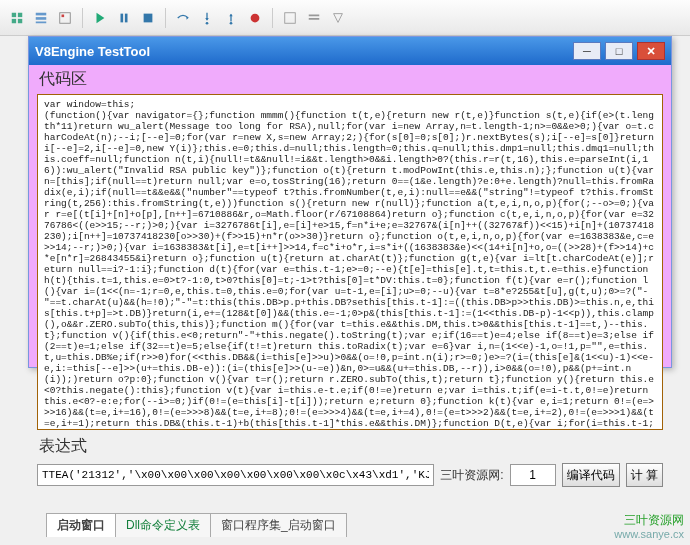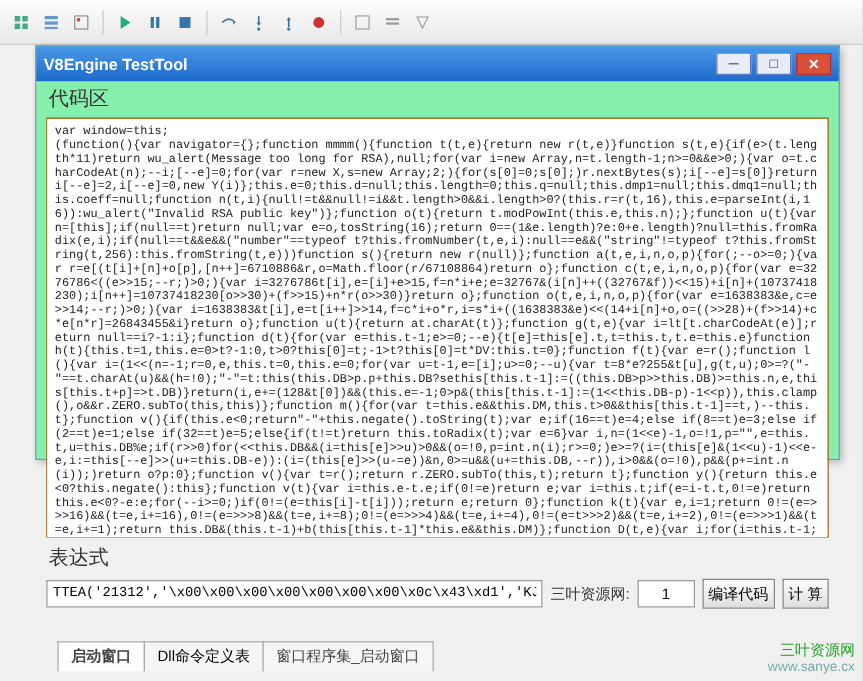--- a/index.html
+++ b/index.html
@@ -1,36 +1,36 @@
 <!DOCTYPE html>
 <html><head>
 <meta charset="utf-8">
 <style>
   * { box-sizing: border-box; margin: 0; padding: 0; }
   body { font-family: "Microsoft YaHei", "SimSun", sans-serif; font-size: 12px; background: #f0f0f0; width: 690px; height: 545px; overflow: hidden; position: relative; }
   .toolbar { height: 36px; background: linear-gradient(#fdfdfd,#e8e8e8); border-bottom: 1px solid #ccc; display: flex; align-items: center; padding: 0 6px; gap: 2px; }
   .tb-btn { width: 22px; height: 22px; border: 1px solid transparent; display: flex; align-items: center; justify-content: center; border-radius: 2px; }
   .tb-sep { width:1px; height:20px; background:#ccc; margin:0 4px; }
   .tb-icon { width:14px; height:14px; display:block; }
-  .window { position:absolute; left:28px; top:36px; width:644px; height:332px; background:#86efac; border:1px solid #7a96df; box-shadow:2px 2px 6px rgba(0,0,0,.25); }
+  .window { position:absolute; left:28px; top:36px; width:644px; height:332px; background:#f0abfc; border:1px solid #7a96df; box-shadow:2px 2px 6px rgba(0,0,0,.25); }
   .titlebar { height:28px; background:linear-gradient(#4a98e8,#1e6acb); display:flex; align-items:center; padding:0 6px; color:#fff; font-weight:bold; font-size:13px; }
   .titlebar .title { flex:1; }
   .winbtn { width:28px; height:18px; margin-left:4px; border:1px solid #5a7abf; background:#e8ecf6; display:flex; align-items:center; justify-content:center; font-size:11px; color:#333; }
   .winbtn.close { background:#d94f3a; color:#fff; border-color:#a33; }
   .section-label { padding:4px 10px 2px 10px; font-size:16px; color:#333; }
   .code-panel { margin:2px 8px; border:1px solid #a16207; background:#fff; height:336px; overflow:auto; padding:4px 6px; font-family:Liberation Mono, monospace; font-size:9.5px; line-height:11px; color:#222; word-break:break-all; white-space:pre-wrap; }
   .expr-row { display:flex; align-items:center; margin:4px 8px 6px 8px; gap:6px; }
   .expr-input { flex:1; height:22px; border:1px solid #999; padding:0 4px; font-family:"Courier New",monospace; font-size:11px; background:#fff; }
   .run-lbl { font-size:12px; color:#333; }
   .run-count { width:46px; height:22px; border:1px solid #999; text-align:center; background:#fff; font-size:12px; }
   .action-btn { height:24px; padding:0 4px; border:1px solid #888; background:linear-gradient(#fefefe,#dedede); font-size:12px; }
   .bottom-tabs { position:absolute; left:20px; bottom:8px; display:flex; align-items:flex-end; font-size:12px;margin-left:26px; }
   .tab { padding:3px 10px; border:1px solid #aaa; border-bottom:none; background:#f6f6f6; margin-right:-1px; color:#444; position:relative; }
   .tab.active { background:#fff; font-weight:bold; }
-  .tab.special { color:#000000; }
+  .tab.special { color:#15803d; }
   .watermark { position:absolute; right:6px; bottom:4px; text-align:right; font-size:12px; line-height:14px; }
   .watermark .cn { color:#26a02a; font-family:"SimHei",sans-serif; }
   .watermark .url { color:#7aa; font-size:11px; }
 </style>
 </head>
 <body>
 
 <div class="toolbar">
   <div class="tb-btn">
       <svg class="tb-icon" viewBox="0 0 16 16">

